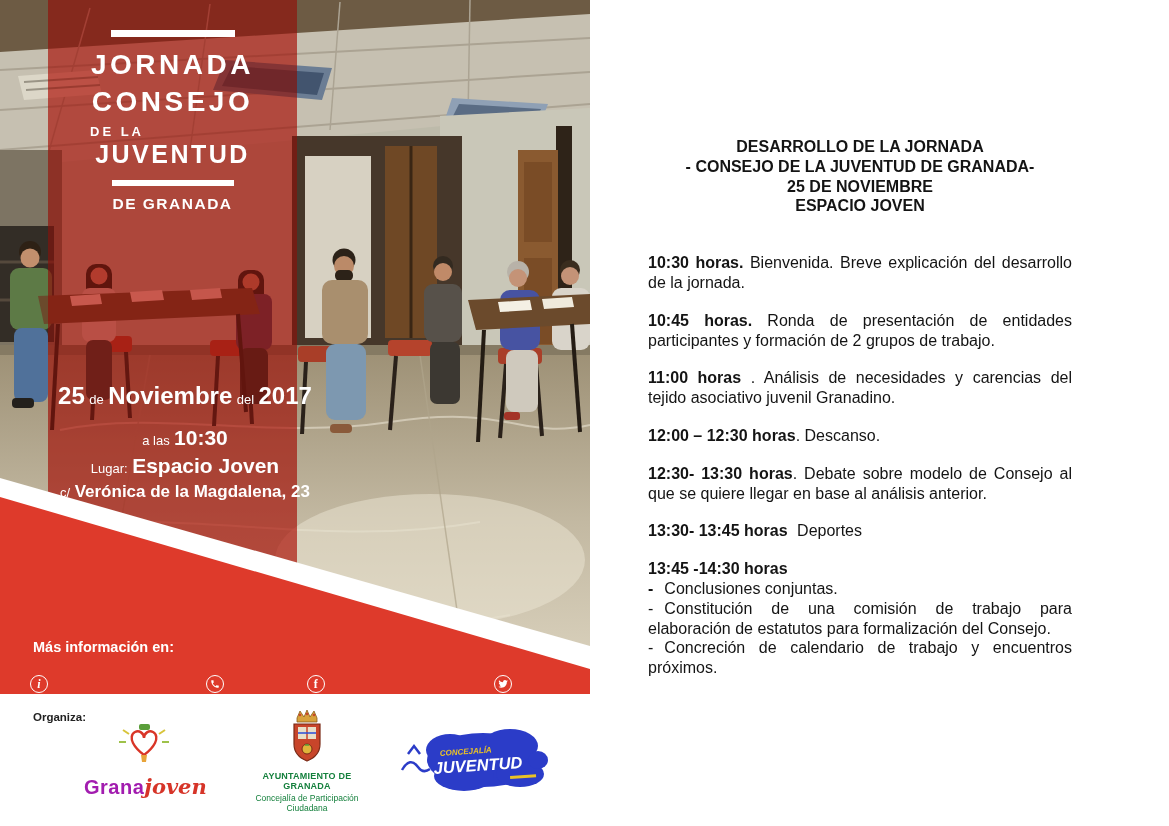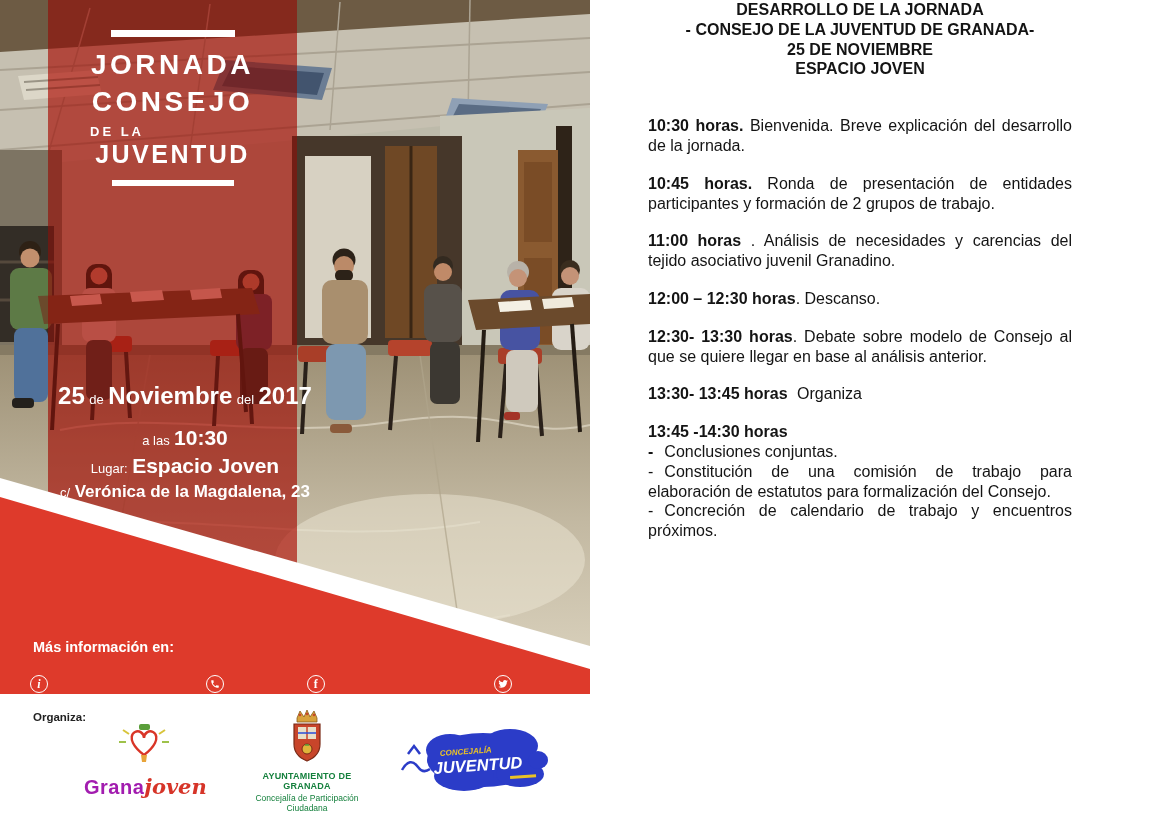--- a/index.html
+++ b/index.html
@@ -52,21 +52,21 @@
   .gj-red { font-family:"DejaVu Serif", serif; font-style:italic; font-weight:bold; font-size:21px; color:#d63428; }
   .logo-ayto { position:absolute; left:247px; top:708px; width:120px; text-align:center; color:#15803d;
                font-family:Liberation Sans, sans-serif; }
   .ayto-l1 { font-size:9px; font-weight:bold; margin-top:3px; letter-spacing:0.2px; }
   .ayto-l2 { font-size:8.5px; margin-top:2px; }
   .ayto-l3 { font-size:8.5px; margin-top:19px; }
   .logo-juv { position:absolute; left:398px; top:720px; }
 
   
   .agenda { position:absolute; left:648px; top:0; width:424px; color:#141414; }
-  .agenda-heading { text-align:center; font-weight:bold; font-size:16px; line-height:19.8px; }
+  .agenda-heading { margin-top:137px; text-align:center; font-weight:bold; font-size:16px; line-height:19.8px; }
   .agenda-body { margin-top:37px; }
   .agenda-body p { font-size:16px; line-height:19.8px; text-align:justify; margin-bottom:18px; }
   .agenda-body p b { font-weight:bold; }
   .bullet { font-size:16px; line-height:19.8px; text-align:justify; }
   .bullet .dash { margin-right:11px; }
   .bullet .bdash { font-weight:bold; }
   .sp6 { margin-left:5px; }
 </style>
 </head>
 <body>
@@ -207,20 +207,21 @@
       <polygon points="0,497 590,669 590,694 0,694" fill="#de3a2b"></polygon>
     </svg>
 
     <div class="overlay title-block">
       <div class="bar bar1"></div>
       <div class="t-word t-big">JORNADA</div>
       <div class="t-word t-big">CONSEJO</div>
       <div class="t-word t-small">DE LA</div>
       <div class="t-word t-juv">JUVENTUD</div>
       <div class="bar bar2"></div>
+      <div class="t-sub">DE GRANADA</div>
     </div>
 
     <div class="overlay date-block">
       <div class="row1">
         <span class="big1">25</span>
         <span class="sm">de</span>
         <span class="big1">Noviembre</span>
         <span class="sm">del</span>
         <span class="big1">2017</span>
       </div>
@@ -329,21 +330,21 @@
       <div>25 DE NOVIEMBRE</div>
       <div>ESPACIO JOVEN</div>
     </div>
 
     <div class="agenda-body">
       <p><b>10:30 horas.</b><span> Bienvenida. Breve explicación del desarrollo de la jornada.</span></p>
       <p><b>10:45 horas.</b><span> Ronda de presentación de entidades participantes y formación de 2 grupos de trabajo.</span></p>
       <p><b>11:00 horas</b><span> . Análisis de necesidades y carencias del tejido asociativo juvenil Granadino.</span></p>
       <p><b>12:00 – 12:30 horas</b><span>. Descanso.</span></p>
       <p><b>12:30- 13:30 horas</b><span>. Debate sobre modelo de Consejo al que se quiere llegar en base al análisis anterior.</span></p>
-      <p><b>13:30- 13:45 horas</b><span class="sp6"> Organiza</span></p>
+      <p><b>13:30- 13:45 horas</b><span class="sp6"> Deportes</span></p>
 
       <div>
         <div class="bullet"><b>13:45 -14:30 horas</b></div>
         <div class="bullet"><span class="dash bdash">-</span><span>Conclusiones conjuntas.</span></div>
         <div class="bullet"><span class="dash">-</span><span>Constitución de una comisión de trabajo para elaboración de estatutos para formalización del Consejo.</span></div>
         <div class="bullet"><span class="dash">-</span><span>Concreción de calendario de trabajo y encuentros próximos.</span></div>
       </div>
     </div>
   </div>
 

